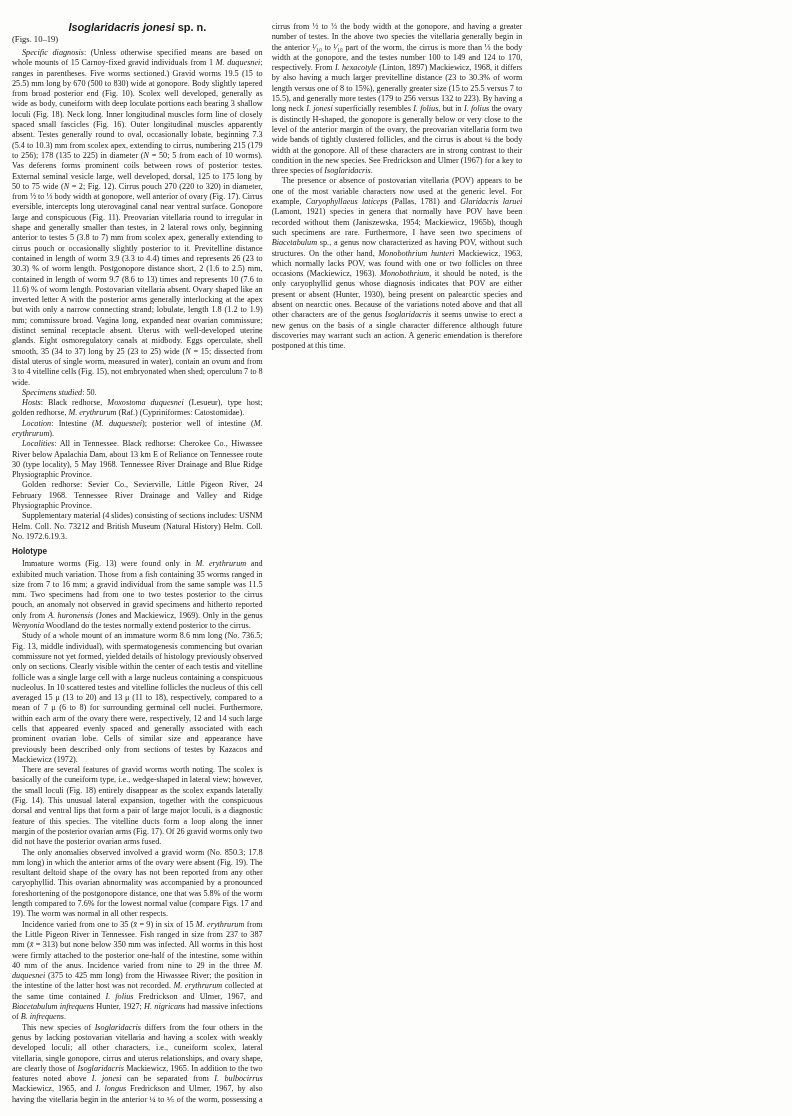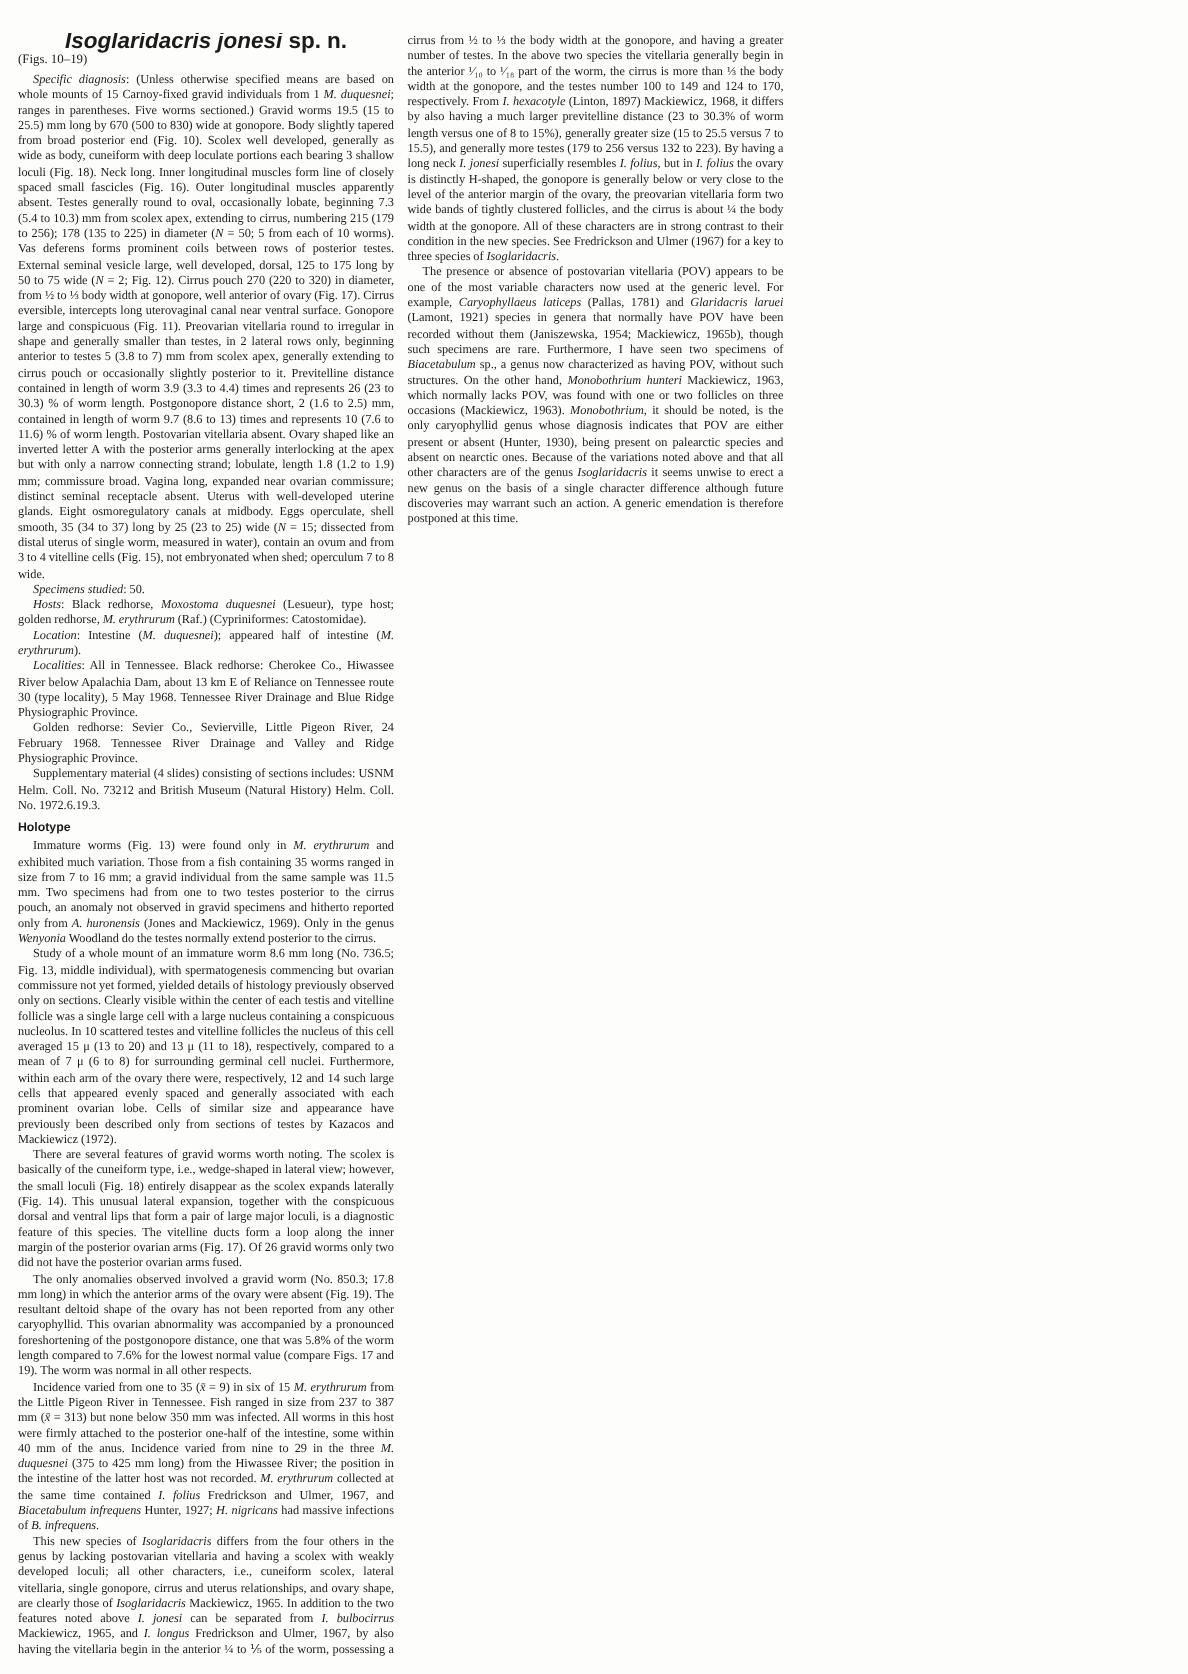--- a/index.html
+++ b/index.html
@@ -38,21 +38,21 @@
     word-spacing: -0.1px;
   }
   .article p {
     margin: 0;
     text-indent: 10px;
   }
   .title {
     margin: 0 0 1px 0;
     text-align: center;
     font-family: "Liberation Sans", "DejaVu Sans", sans-serif;
-    font-size: 15px;
+    font-size: 11px;
     line-height: 11px;
     font-weight: bold;
     text-indent: 0;
   }
   .figs {
     text-align: left;
     font-size: 8.6px;
     line-height: 10px;
     margin: 0 0 4px 0;
     text-indent: 0;
@@ -73,21 +73,21 @@
 </head>
 <body>
 
 <main class="page">
   <article class="article" id="article-body">
       <h1 class="title"><span class="it bd">Isoglaridacris jonesi</span><span class="bd"> sp. n.</span></h1>
       <div class="figs"><span>(Figs. 10–19)</span></div>
       <p class="para"><span class="it">Specific diagnosis</span><span>: (Unless otherwise specified means are based on whole mounts of 15 Carnoy-fixed gravid individuals from 1 </span><span class="it">M. duquesnei</span><span>; ranges in parentheses. Five worms sectioned.) Gravid worms 19.5 (15 to 25.5) mm long by 670 (500 to 830) wide at gonopore. Body slightly tapered from broad posterior end (Fig. 10). Scolex well developed, generally as wide as body, cuneiform with deep loculate portions each bearing 3 shallow loculi (Fig. 18). Neck long. Inner longitudinal muscles form line of closely spaced small fascicles (Fig. 16). Outer longitudinal muscles apparently absent. Testes generally round to oval, occasionally lobate, beginning 7.3 (5.4 to 10.3) mm from scolex apex, extending to cirrus, numbering 215 (179 to 256); 178 (135 to 225) in diameter (</span><span class="it">N</span><span> = 50; 5 from each of 10 worms). Vas deferens forms prominent coils between rows of posterior testes. External seminal vesicle large, well developed, dorsal, 125 to 175 long by 50 to 75 wide (</span><span class="it">N</span><span> = 2; Fig. 12). Cirrus pouch 270 (220 to 320) in diameter, from ½ to ⅓ body width at gonopore, well anterior of ovary (Fig. 17). Cirrus eversible, intercepts long uterovaginal canal near ventral surface. Gonopore large and conspicuous (Fig. 11). Preovarian vitellaria round to irregular in shape and generally smaller than testes, in 2 lateral rows only, beginning anterior to testes 5 (3.8 to 7) mm from scolex apex, generally extending to cirrus pouch or occasionally slightly posterior to it. Previtelline distance contained in length of worm 3.9 (3.3 to 4.4) times and represents 26 (23 to 30.3) % of worm length. Postgonopore distance short, 2 (1.6 to 2.5) mm, contained in length of worm 9.7 (8.6 to 13) times and represents 10 (7.6 to 11.6) % of worm length. Postovarian vitellaria absent. Ovary shaped like an inverted letter A with the posterior arms generally interlocking at the apex but with only a narrow connecting strand; lobulate, length 1.8 (1.2 to 1.9) mm; commissure broad. Vagina long, expanded near ovarian commissure; distinct seminal receptacle absent. Uterus with well-developed uterine glands. Eight osmoregulatory canals at midbody. Eggs operculate, shell smooth, 35 (34 to 37) long by 25 (23 to 25) wide (</span><span class="it">N</span><span> = 15; dissected from distal uterus of single worm, measured in water), contain an ovum and from 3 to 4 vitelline cells (Fig. 15), not embryonated when shed; operculum 7 to 8 wide.</span></p>
       <p class="para"><span class="it">Specimens studied</span><span>: 50.</span></p>
       <p class="para"><span class="it">Hosts</span><span>: Black redhorse, </span><span class="it">Moxostoma duquesnei</span><span> (Lesueur), type host; golden redhorse, </span><span class="it">M. erythrurum</span><span> (Raf.) (Cypriniformes: Catostomidae).</span></p>
-      <p class="para"><span class="it">Location</span><span>: Intestine (</span><span class="it">M. duquesnei</span><span>); appeared half of intestine (</span><span class="it">M. erythrurum</span><span>).</span></p>
+      <p class="para"><span class="it">Location</span><span>: Intestine (</span><span class="it">M. duquesnei</span><span>); posterior well of intestine (</span><span class="it">M. erythrurum</span><span>).</span></p>
       <p class="para"><span class="it">Localities</span><span>: All in Tennessee. Black redhorse: Cherokee Co., Hiwassee River below Apalachia Dam, about 13 km E of Reliance on Tennessee route 30 (type locality), 5 May 1968. Tennessee River Drainage and Blue Ridge Physiographic Province.</span></p>
       <p class="para"><span>Golden redhorse: Sevier Co., Sevierville, Little Pigeon River, 24 February 1968. Tennessee River Drainage and Valley and Ridge Physiographic Province.</span></p>
       <p class="para"><span>Supplementary material (4 slides) consisting of sections includes: USNM Helm. Coll. No. 73212 and British Museum (Natural History) Helm. Coll. No. 1972.6.19.3.</span></p>
       <h2 class="heading"><span class="bd">Holotype</span></h2>
       <p class="para"><span>Immature worms (Fig. 13) were found only in </span><span class="it">M. erythrurum</span><span> and exhibited much variation. Those from a fish containing 35 worms ranged in size from 7 to 16 mm; a gravid individual from the same sample was 11.5 mm. Two specimens had from one to two testes posterior to the cirrus pouch, an anomaly not observed in gravid specimens and hitherto reported only from </span><span class="it">A. huronensis</span><span> (Jones and Mackiewicz, 1969). Only in the genus </span><span class="it">Wenyonia</span><span> Woodland do the testes normally extend posterior to the cirrus.</span></p>
       <p class="para"><span>Study of a whole mount of an immature worm 8.6 mm long (No. 736.5; Fig. 13, middle individual), with spermatogenesis commencing but ovarian commissure not yet formed, yielded details of histology previously observed only on sections. Clearly visible within the center of each testis and vitelline follicle was a single large cell with a large nucleus containing a conspicuous nucleolus. In 10 scattered testes and vitelline follicles the nucleus of this cell averaged 15 μ (13 to 20) and 13 μ (11 to 18), respectively, compared to a mean of 7 μ (6 to 8) for surrounding germinal cell nuclei. Furthermore, within each arm of the ovary there were, respectively, 12 and 14 such large cells that appeared evenly spaced and generally associated with each prominent ovarian lobe. Cells of similar size and appearance have previously been described only from sections of testes by Kazacos and Mackiewicz (1972).</span></p>
       <p class="para"><span>There are several features of gravid worms worth noting. The scolex is basically of the cuneiform type, i.e., wedge-shaped in lateral view; however, the small loculi (Fig. 18) entirely disappear as the scolex expands laterally (Fig. 14). This unusual lateral expansion, together with the conspicuous dorsal and ventral lips that form a pair of large major loculi, is a diagnostic feature of this species. The vitelline ducts form a loop along the inner margin of the posterior ovarian arms (Fig. 17). Of 26 gravid worms only two did not have the posterior ovarian arms fused.</span></p>
       <p class="para"><span>The only anomalies observed involved a gravid worm (No. 850.3; 17.8 mm long) in which the anterior arms of the ovary were absent (Fig. 19). The resultant deltoid shape of the ovary has not been reported from any other caryophyllid. This ovarian abnormality was accompanied by a pronounced foreshortening of the postgonopore distance, one that was 5.8% of the worm length compared to 7.6% for the lowest normal value (compare Figs. 17 and 19). The worm was normal in all other respects.</span></p>
       <p class="para"><span>Incidence varied from one to 35 (</span><span class="it">x̄</span><span> = 9) in six of 15 </span><span class="it">M. erythrurum</span><span> from the Little Pigeon River in Tennessee. Fish ranged in size from 237 to 387 mm (</span><span class="it">x̄</span><span> = 313) but none below 350 mm was infected. All worms in this host were firmly attached to the posterior one-half of the intestine, some within 40 mm of the anus. Incidence varied from nine to 29 in the three </span><span class="it">M. duquesnei</span><span> (375 to 425 mm long) from the Hiwassee River; the position in the intestine of the latter host was not recorded. </span><span class="it">M. erythrurum</span><span> collected at the same time contained </span><span class="it">I. folius</span><span> Fredrickson and Ulmer, 1967, and </span><span class="it">Biacetabulum infrequens</span><span> Hunter, 1927; </span><span class="it">H. nigricans</span><span> had massive infections of </span><span class="it">B. infrequens</span><span>.</span></p>
       <p class="para"><span>This new species of </span><span class="it">Isoglaridacris</span><span> differs from the four others in the genus by lacking postovarian vitellaria and having a scolex with weakly developed loculi; all other characters, i.e., cuneiform scolex, lateral vitellaria, single gonopore, cirrus and uterus relationships, and ovary shape, are clearly those of </span><span class="it">Isoglaridacris</span><span> Mackiewicz, 1965. In addition to the two features noted above </span><span class="it">I. jonesi</span><span> can be separated from </span><span class="it">I. bulbocirrus</span><span> Mackiewicz, 1965, and </span><span class="it">I. longus</span><span> Fredrickson and Ulmer, 1967, by also having the vitellaria begin in the anterior ¼ to ⅕ of the worm, possessing a cirrus from ½ to ⅓ the body width at the gonopore, and having a greater number of testes. In the above two species the vitellaria generally begin in the anterior ¹⁄₁₀ to ¹⁄₁₈ part of the worm, the cirrus is more than ⅓ the body width at the gonopore, and the testes number 100 to 149 and 124 to 170, respectively. From </span><span class="it">I. hexacotyle</span><span> (Linton, 1897) Mackiewicz, 1968, it differs by also having a much larger previtelline distance (23 to 30.3% of worm length versus one of 8 to 15%), generally greater size (15 to 25.5 versus 7 to 15.5), and generally more testes (179 to 256 versus 132 to 223). By having a long neck </span><span class="it">I. jonesi</span><span> superficially resembles </span><span class="it">I. folius</span><span>, but in </span><span class="it">I. folius</span><span> the ovary is distinctly H-shaped, the gonopore is generally below or very close to the level of the anterior margin of the ovary, the preovarian vitellaria form two wide bands of tightly clustered follicles, and the cirrus is about ¼ the body width at the gonopore. All of these characters are in strong contrast to their condition in the new species. See Fredrickson and Ulmer (1967) for a key to three species of </span><span class="it">Isoglaridacris</span><span>.</span></p>

